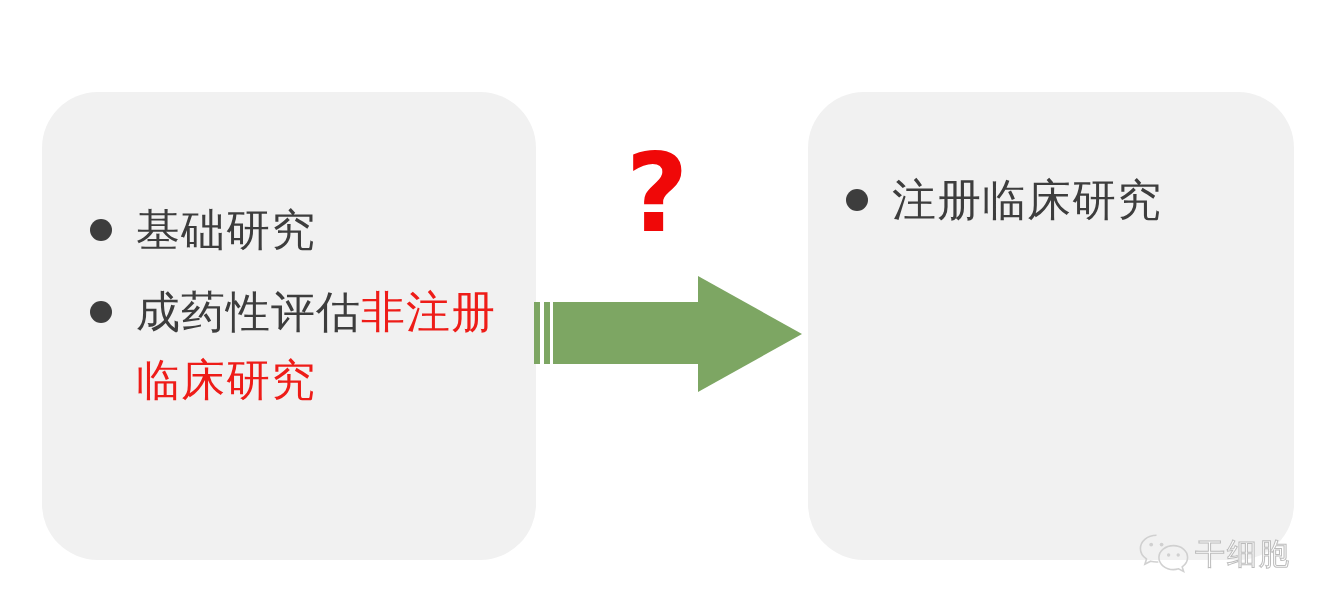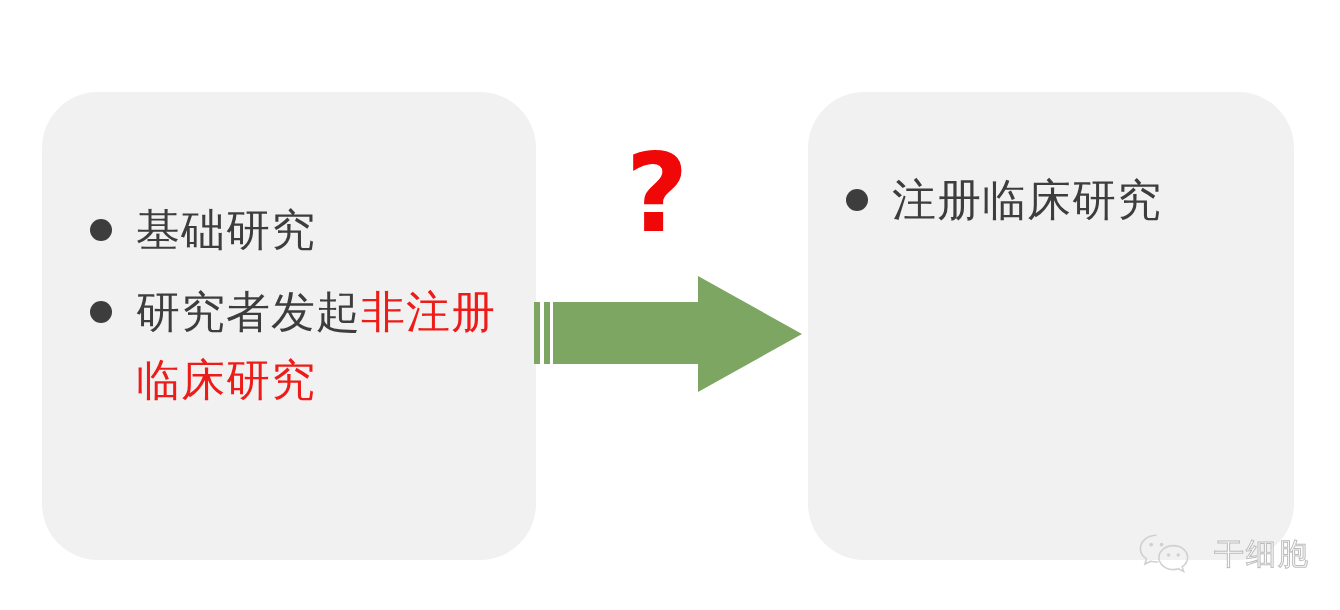--- a/index.html
+++ b/index.html
@@ -128,21 +128,21 @@
     font-family: "DejaVu Sans", "Liberation Sans", sans-serif;
   }
 
   
   #watermark {
     position: absolute;
     left: 1138px;
     top: 532px;
     display: flex;
     align-items: center;
-    gap: 22px;
+    gap: 3px;
     opacity: 0.95;
   }
   #wechat-icon { display: block; }
   #watermark-label {
     font-size: 30px;
     line-height: 34px;
     color: #ffffff;
     -webkit-text-stroke: 1px #b9b9b9;
     letter-spacing: 2px;
     font-family: "DejaVu Sans", "Liberation Sans", sans-serif;
@@ -155,21 +155,21 @@
 
   <div class="panel" id="panel-left"></div>
 
   <ul class="bullet-list" id="list-left">
     <li class="bullet-item">
       <span class="bullet-dot"></span>
       <span class="txt-dark">基础研究</span>
     </li>
     <li class="bullet-item">
       <span class="bullet-dot"></span>
-      <span class="txt-dark">研究者发起</span><span class="txt-red">非注册临床研究</span>
+      <span class="txt-dark">成药性评估</span><span class="txt-red">非注册临床研究</span>
     </li>
   </ul>
 
   <div id="question-mark">?</div>
 
   <div id="arrow-group">
     <div class="arrow-tail-bar" id="arrow-tail-bar-1"></div>
     <div class="arrow-tail-bar" id="arrow-tail-bar-2"></div>
     <div id="arrow-shaft"></div>
     <div id="arrow-head"></div>

